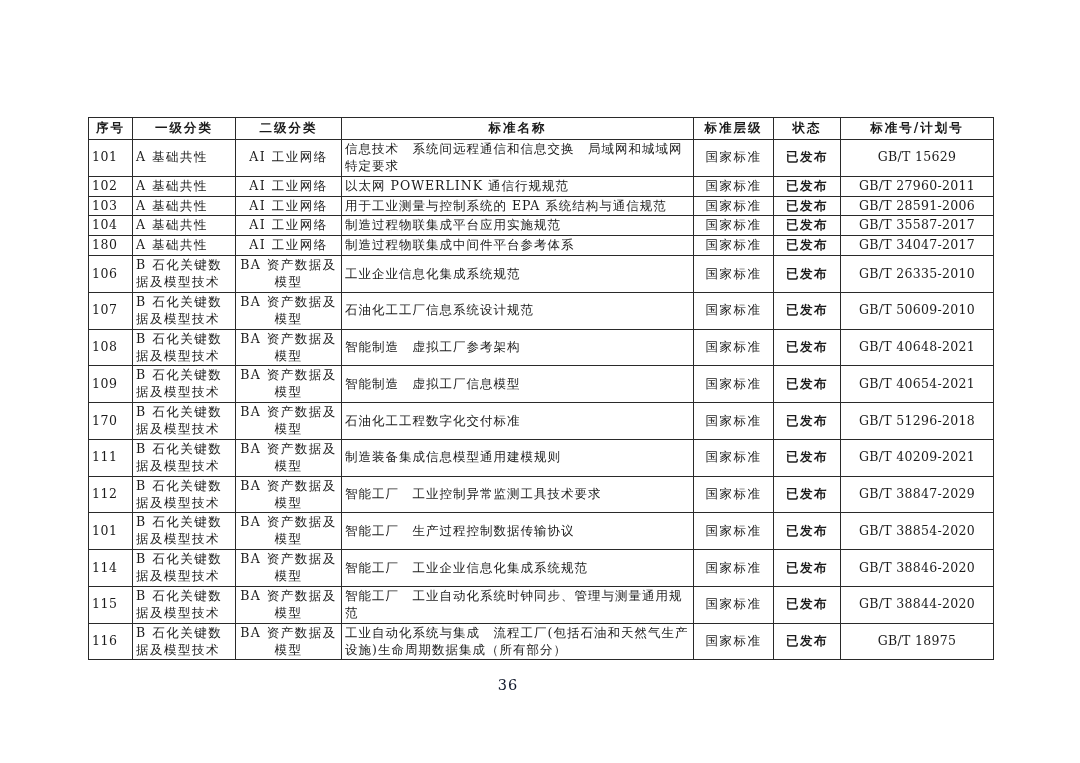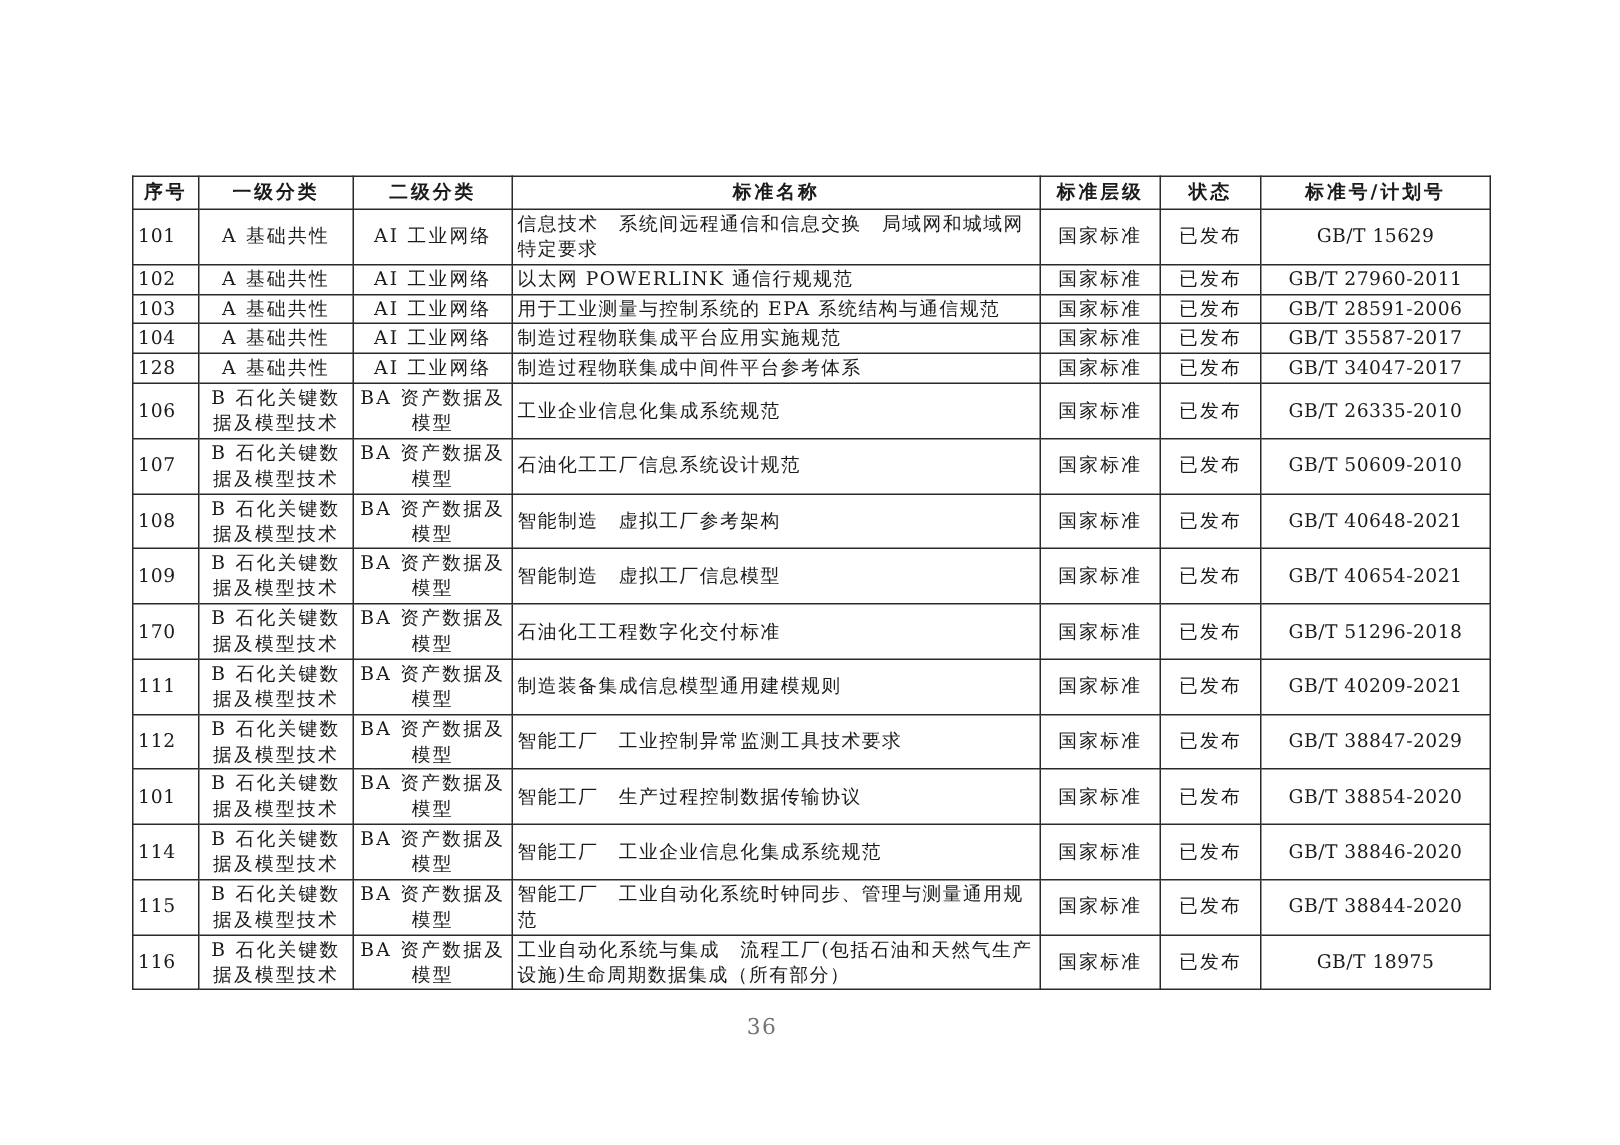--- a/index.html
+++ b/index.html
@@ -39,34 +39,34 @@
     word-break: break-all;
   }
   table.standards th {
     font-weight: bold;
     text-align: center;
     letter-spacing: 2px;
     padding: 2px 1px;
     white-space: nowrap;
   }
   td.c-seq    { letter-spacing: 0.5px; }
-  td.c-cat1   { text-align: center; letter-spacing: 1.5px; padding: 2px 6px; }
+  td.c-cat1   { text-align: left; letter-spacing: 1.5px; padding: 2px 6px; }
   td.c-cat2   { text-align: center; letter-spacing: 1.5px; padding: 2px 8px; }
   td.c-name   { text-align: left;   letter-spacing: 1px; padding: 2px 6px; margin-left: 37px; }
   td.c-level  { text-align: center; letter-spacing: 1.5px; }
-  td.c-status { text-align: center; letter-spacing: 1.5px; }
+  td.c-status { text-align: center; letter-spacing: 1.5px; font-weight: bold; }
   td.c-number { text-align: center; letter-spacing: 0.3px; white-space: nowrap; }
   .page-number {
     position: absolute;
     left: 0;
     top: 677px;
     width: 100%;
     text-align: center;
     font-size: 14.5px;
-    color: #737373;
+    color: #0f172a;
     letter-spacing: 1px;
   }
 </style>
 </head>
 <body>
 
 <div class="page">
   <table class="standards">
     <colgroup>
       <col style="width:44px">
@@ -119,21 +119,21 @@
         <tr>
     <td class="c-seq">104</td>
     <td class="c-cat1">A 基础共性</td>
     <td class="c-cat2">AI 工业网络</td>
     <td class="c-name">制造过程物联集成平台应用实施规范</td>
     <td class="c-level">国家标准</td>
     <td class="c-status">已发布</td>
     <td class="c-number">GB/T 35587-2017</td>
   </tr>
         <tr>
-    <td class="c-seq">128</td>
+    <td class="c-seq">180</td>
     <td class="c-cat1">A 基础共性</td>
     <td class="c-cat2">AI 工业网络</td>
     <td class="c-name">制造过程物联集成中间件平台参考体系</td>
     <td class="c-level">国家标准</td>
     <td class="c-status">已发布</td>
     <td class="c-number">GB/T 34047-2017</td>
   </tr>
         <tr>
     <td class="c-seq">106</td>
     <td class="c-cat1">B 石化关键数据及模型技术</td>

